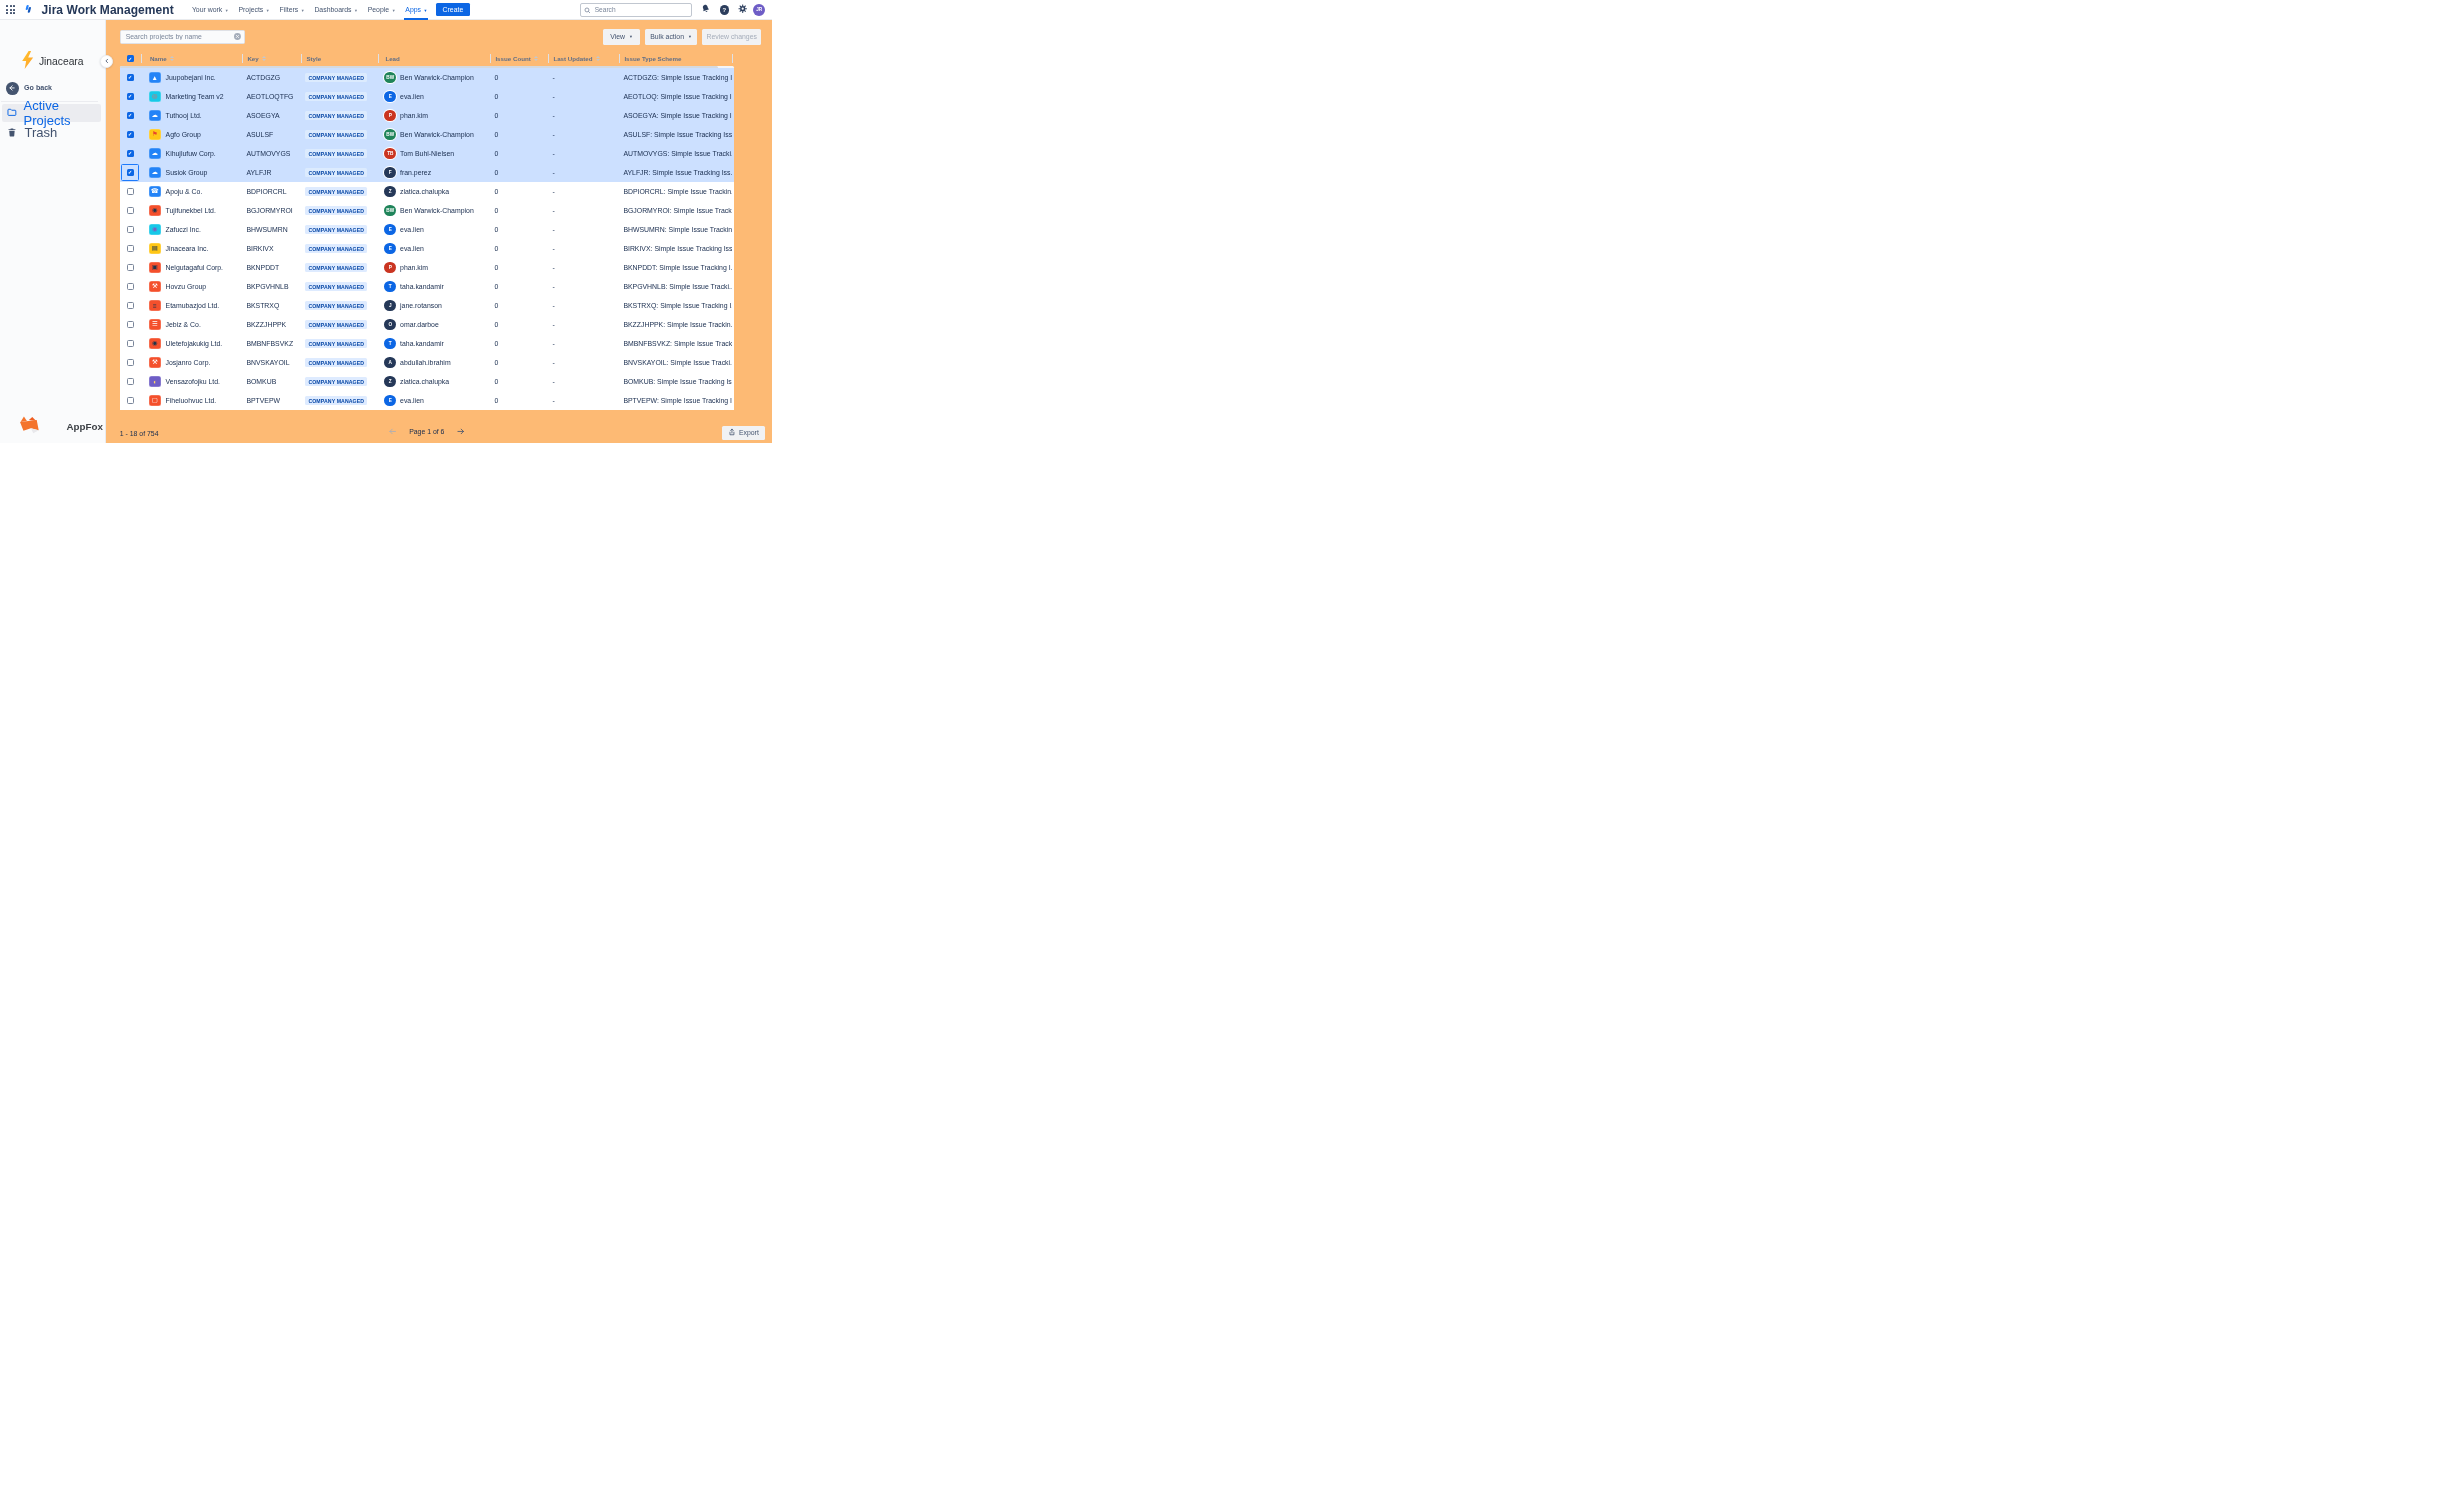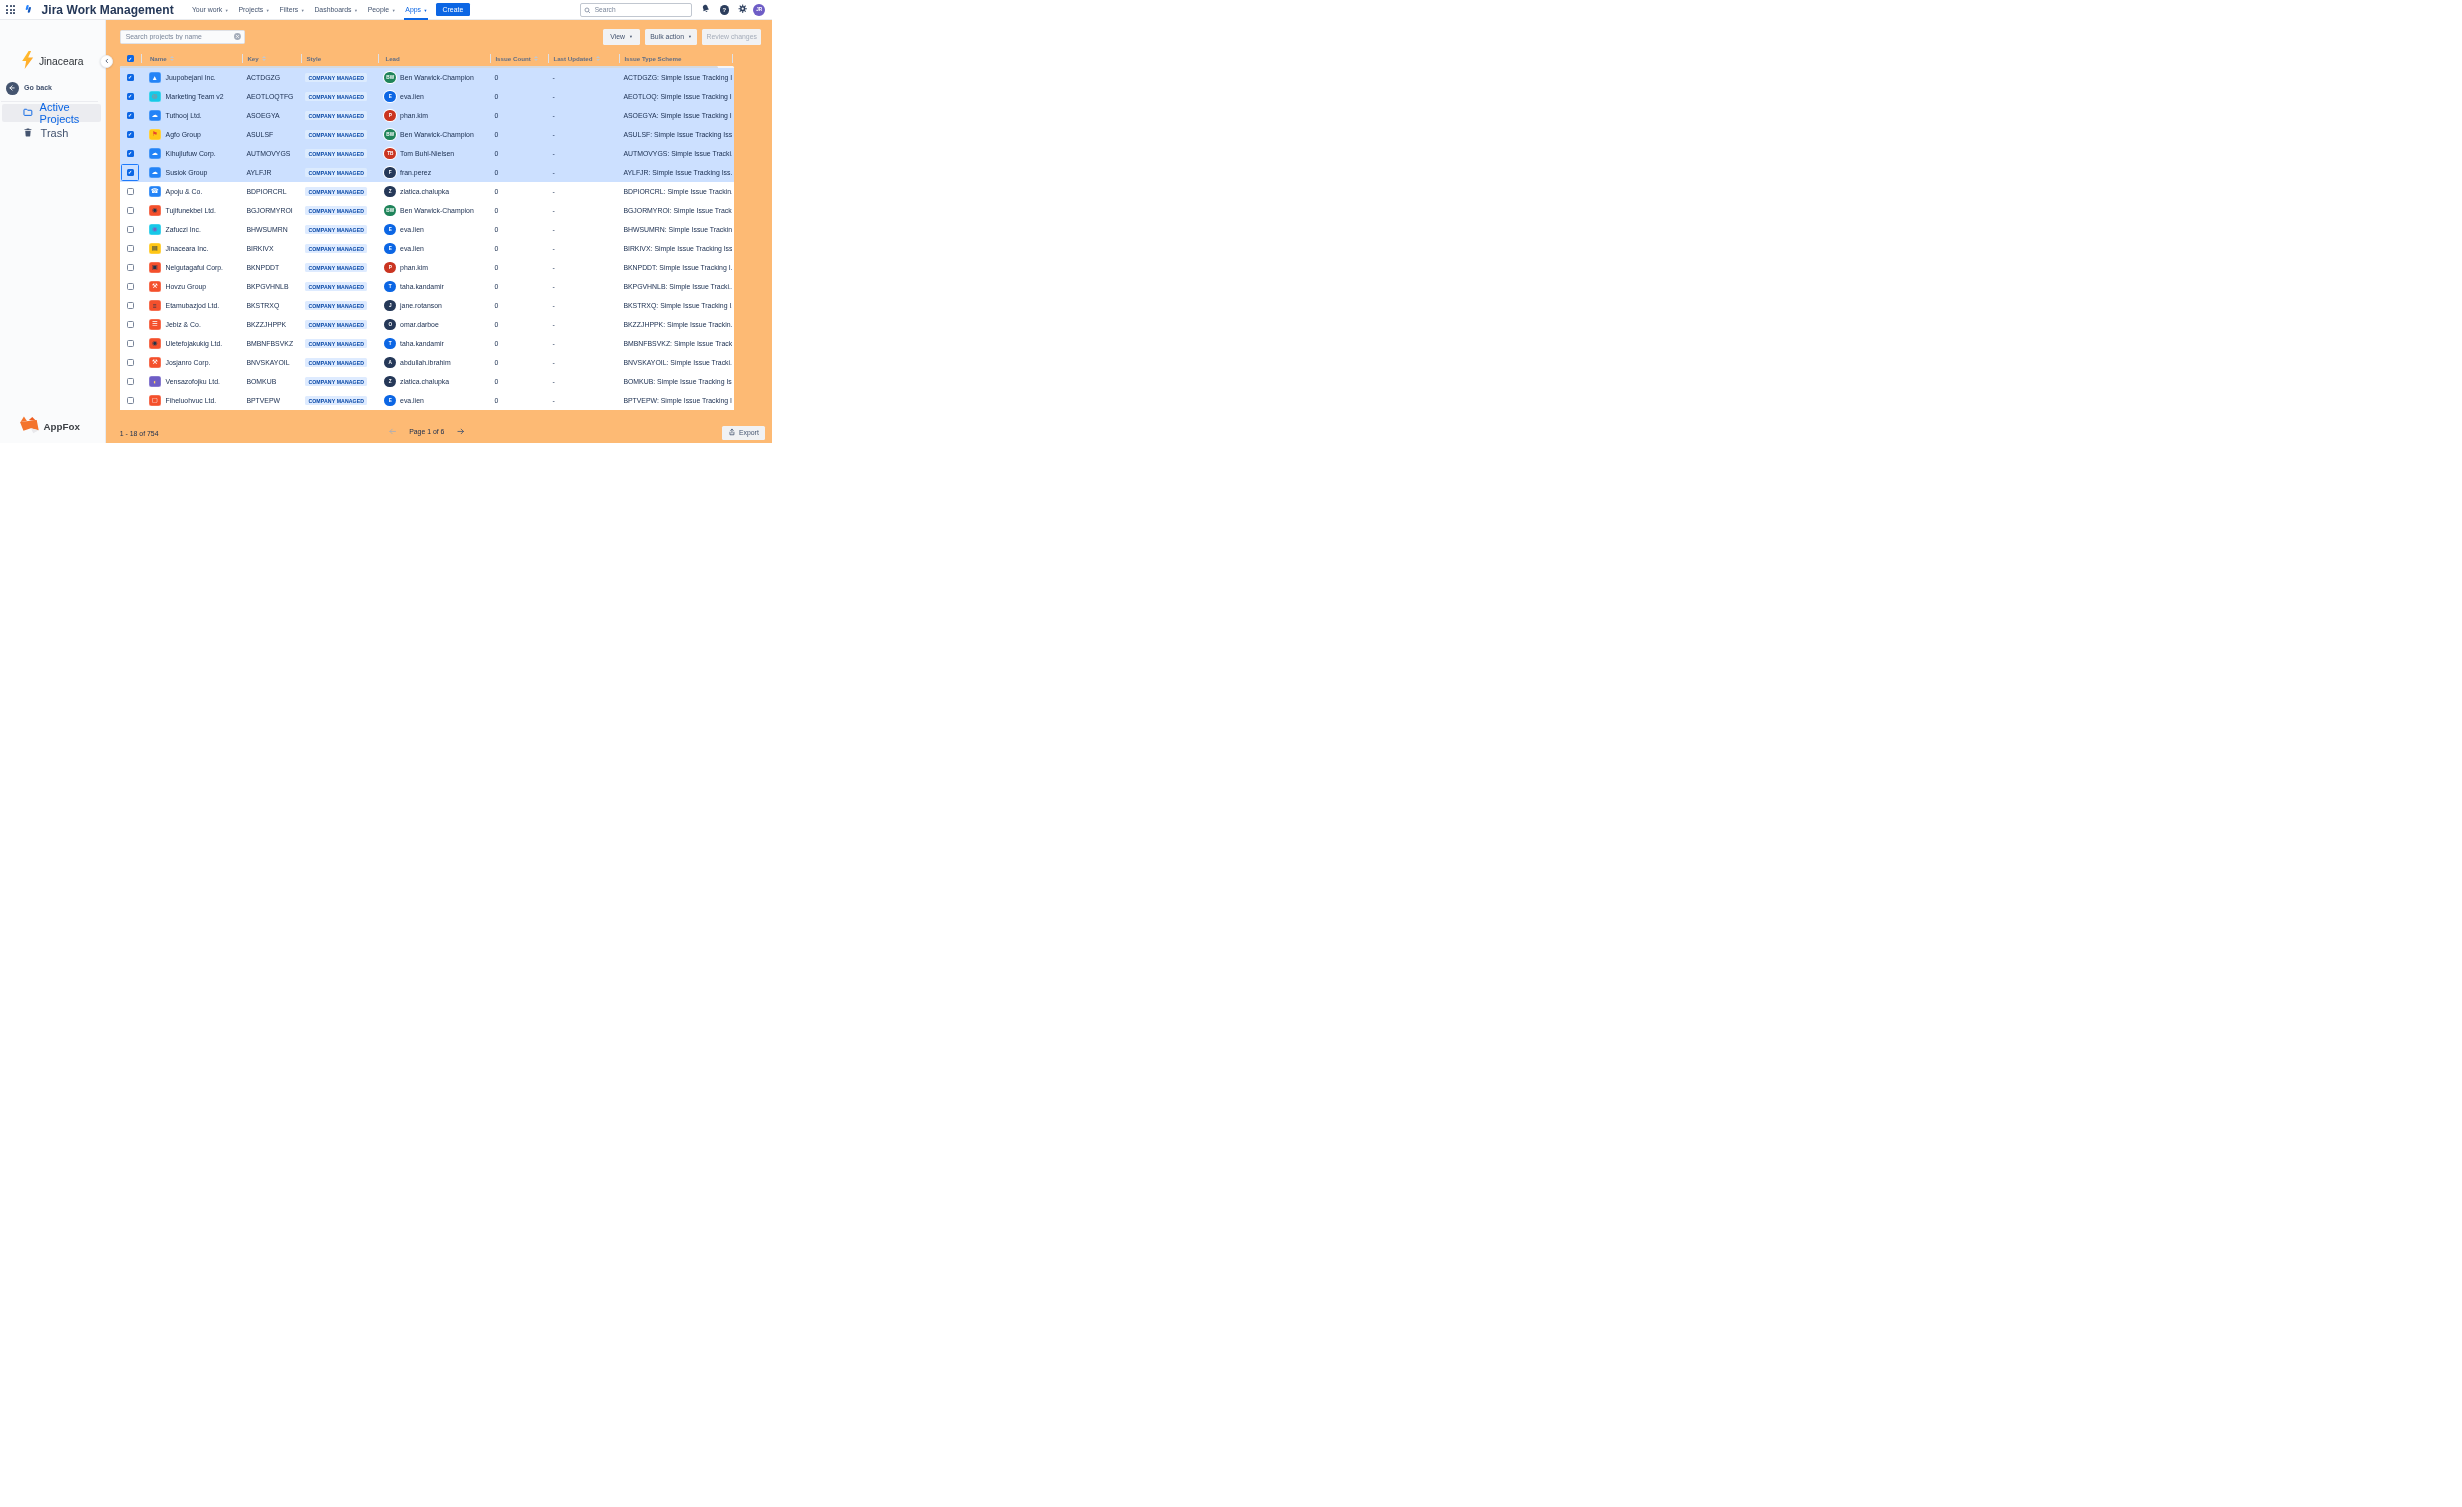--- a/index.html
+++ b/index.html
@@ -45,27 +45,27 @@
   .side-logo .app-title { margin-left:4.9px; font-size:10.3px; font-weight:500; color:#2f3338; }
   .collapse-btn { position:absolute; left:100px; top:35px; width:13.3px; height:13.3px; border-radius:50%;
     background:#fff; border:0.5px solid #eef0f2; box-shadow:0 0.5px 2px rgba(9,30,66,.18);
     display:flex; align-items:center; justify-content:center; cursor:pointer; z-index:40; }
   .goback { position:absolute; left:5.9px; top:62px; display:flex; align-items:center; cursor:pointer; }
   .goback-circle { width:12.8px; height:12.8px; border-radius:50%; background:#44546f;
     display:flex; align-items:center; justify-content:center; }
   .goback-label { margin-left:5.4px; font-size:7.1px; font-weight:700; color:#42526e; }
   .side-divider { position:absolute; left:1px; top:81px; width:97px; height:0.5px; background:#ebecf0; }
   .side-item { position:absolute; left:2px; width:99px; height:17.7px; border-radius:2px;
-    display:flex; align-items:center; cursor:pointer; font-size:11px; font-weight:500; color:#42526e;padding-left:16px; }
+    display:flex; align-items:center; cursor:pointer; font-size:13px; font-weight:500; color:#42526e; }
   .side-item .si-icon { width:10.8px; margin-left:4.9px; display:flex; justify-content:center; }
   .side-item .si-label { margin-left:6.9px; }
   .side-item.active { background:#ebecf0; color:#0c66e4; }
   .side-item-projects { top:84px; }
   .side-item-trash { top:104px; }
-  .side-brand { position:absolute; left:18.7px; bottom:6.9px; display:flex; align-items:center; }
+  .side-brand { position:absolute; left:18.7px; bottom:6.9px; display:flex; align-items:center;gap:23px; }
   .side-brand .brand-name { margin-left:3px; font-size:9.8px; font-weight:700; color:#3d4146; }
 
   
   .main { position:absolute; left:106px; top:20px; width:666px; height:423px; background:#fdba74; }
 
   .proj-search { position:absolute; left:13.8px; top:9.8px; width:125px; height:13.8px; }
   .proj-search input { width:100%; height:100%; border:1px solid #dfe1e6; border-radius:1.5px;
     background:#fafbfc; padding:0 13.8px 0 4.9px; font-size:6.9px; color:#172b4d; outline:none;
     font-family:"Liberation Sans", sans-serif; }
   .proj-search input::placeholder { color:#7a869a; }

